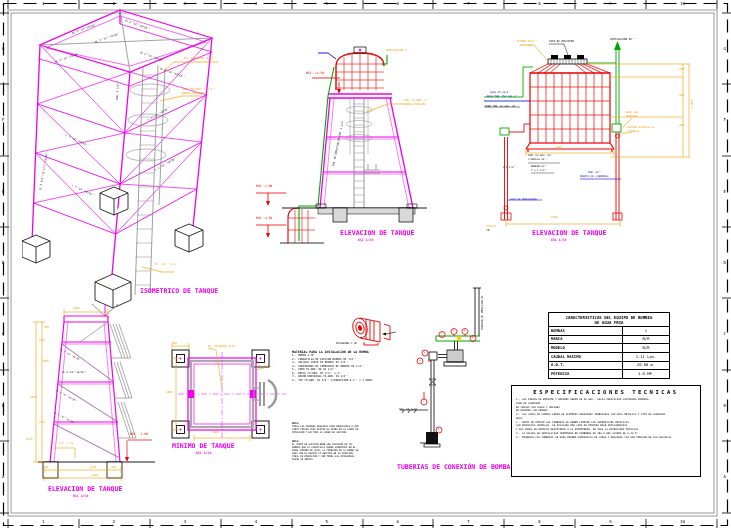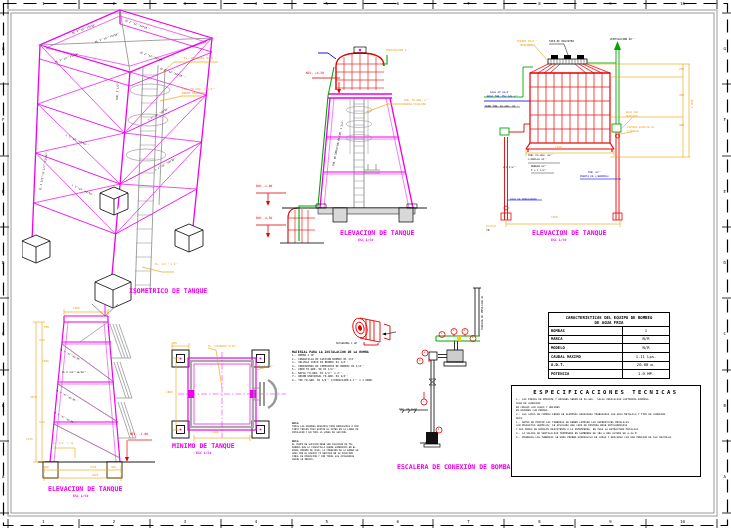--- a/index.html
+++ b/index.html
@@ -345,21 +345,21 @@
     <span class="lbl" style="left: 40px; top: 190px; color: rgb(0, 0, 0); font-size: 2.6px; transform: rotate(-80deg); transform-origin: 0px 0px;">2L 2 1/2''x2 1/2''x3/16''</span>
     <span class="lbl" style="left: 66px; top: 135px; color: rgb(0, 0, 0); font-size: 2.6px; transform: rotate(25deg); transform-origin: 0px 0px;">L 2''x2''x3/16''</span>
     <span class="lbl" style="left: 72px; top: 185px; color: rgb(0, 0, 0); font-size: 2.6px; transform: rotate(25deg); transform-origin: 0px 0px;">L 2''x2''x3/16''</span>
     <span class="lbl" style="left: 148px; top: 120px; color: rgb(0, 0, 0); font-size: 2.6px; transform: rotate(-30deg); transform-origin: 0px 0px;">L 2''x2''x3/16''</span>
     <span class="lbl" style="left: 155px; top: 170px; color: rgb(0, 0, 0); font-size: 2.6px; transform: rotate(-30deg); transform-origin: 0px 0px;">L 2''x2''x3/16''</span>
     <span class="lbl" style="left: 117px; top: 100px; color: rgb(0, 0, 0); font-size: 2.6px; transform: rotate(-88deg); transform-origin: 0px 0px;">TUB. 2 1/2''</span>
     <span class="lbl" style="left: 184px; top: 57px; color: rgb(240, 152, 0); font-size: 2.8px;">PL. CHEQUERA 3/16''</span>
     <span class="lbl" style="left: 182px; top: 88px; color: rgb(240, 152, 0); font-size: 2.8px;">TUB. FO.GDO. 1 1/2''</span>
     <span class="lbl" style="left: 182px; top: 92px; color: rgb(240, 152, 0); font-size: 2.8px;">BARRA ESCALERA</span>
     <span class="lbl" style="left: 155px; top: 264px; color: rgb(240, 152, 0); font-size: 2.6px;">PL. 1/2'' x 6''</span>
-    <span class="lbl" style="left: 129px; top: 288px; color: rgb(238, 0, 238); font-size: 6.5px; font-weight: bold;">ISOMETRICO DE TANQUE</span>
+    <span class="lbl" style="left: 140px; top: 288px; color: rgb(238, 0, 238); font-size: 6.5px; font-weight: bold;">ISOMETRICO DE TANQUE</span>
     <span class="lbl" style="left: 306px; top: 72px; color: rgb(232, 0, 0); font-size: 3px;">NIV. +4.50</span>
     <span class="lbl" style="left: 256px; top: 185px; color: rgb(232, 0, 0); font-size: 3px;">BCH -1.00</span>
     <span class="lbl" style="left: 256px; top: 217px; color: rgb(232, 0, 0); font-size: 3px;">BCH -4.50</span>
     <span class="lbl" style="left: 333px; top: 166px; color: rgb(0, 0, 0); font-size: 2.4px; transform: rotate(-78deg); transform-origin: 0px 0px;">TUB. DE IMPULSION FO.GDO. 1 1/4''</span>
     <span class="lbl" style="left: 404px; top: 100px; color: rgb(240, 152, 0); font-size: 2.6px;">TUB. FO.GDO. 2''</span>
     <span class="lbl" style="left: 404px; top: 104px; color: rgb(240, 152, 0); font-size: 2.6px;">BARRA ESCALERA</span>
     <span class="lbl" style="left: 386px; top: 50px; color: rgb(240, 152, 0); font-size: 2.6px;">VENTILACION 2''</span>
     <span class="lbl" style="left: 340px; top: 230px; color: rgb(238, 0, 238); font-size: 6.5px; font-weight: bold;">ELEVACION DE TANQUE</span>
     <span class="lbl" style="left: 358px; top: 239px; color: rgb(238, 0, 238); font-size: 3.2px; font-weight: bold;">ESC 1/50</span>
     <span class="lbl" style="left: 517px; top: 41px; color: rgb(240, 152, 0); font-size: 2.6px;">PERNOS O1/2''</span>
@@ -411,21 +411,21 @@
     <span class="lbl" style="left: 208px; top: 346px; color: rgb(240, 152, 0); font-size: 2.6px;">PL. CHEQUERA 3/16''</span>
     <span class="lbl" style="left: 256px; top: 366px; color: rgb(240, 152, 0); font-size: 2.6px;">TUB. 1 1/2''</span>
     <span class="lbl" style="left: 166px; top: 391px; color: rgb(240, 152, 0); font-size: 2.8px;">1800</span>
     <span class="lbl" style="left: 212px; top: 431px; color: rgb(240, 152, 0); font-size: 2.8px;">1000</span>
     <span class="lbl" style="left: 172px; top: 443px; color: rgb(238, 0, 238); font-size: 6.5px; font-weight: bold;">MINIMO DE TANQUE</span>
     <span class="lbl" style="left: 196px; top: 452px; color: rgb(238, 0, 238); font-size: 3.2px; font-weight: bold;">ESC 1/50</span>
     <span class="lbl" style="left: 336px; top: 343px; color: rgb(0, 0, 0); font-size: 2.5px;">MOTOBOMBA 1 HP</span>
     <span class="lbl" style="left: 482px; top: 330px; color: rgb(0, 0, 0); font-size: 2.5px; transform: rotate(-90deg); transform-origin: 0px 0px;">TUBERIA DE IMPULSION O1''</span>
     <span class="lbl" style="left: 399px; top: 409px; color: rgb(0, 0, 0); font-size: 2.5px;">NIV. DE AGUA</span>
     <span class="lbl" style="left: 420px; top: 443px; color: rgb(0, 0, 0); font-size: 2.6px;">BOMBA</span>
-    <span class="lbl" style="left: 397px; top: 464px; color: rgb(238, 0, 238); font-size: 6.5px; font-weight: bold;">ESCALERA DE CONEXIÓN DE BOMBA</span>
+    <span class="lbl" style="left: 397px; top: 464px; color: rgb(238, 0, 238); font-size: 6.5px; font-weight: bold;">TUBERIAS DE CONEXIÓN DE BOMBA</span>
     <span class="lbl" style="left: 441px; top: 333px; color: rgb(232, 0, 0); font-size: 2.2px;">1</span>
     <span class="lbl" style="left: 453px; top: 330px; color: rgb(232, 0, 0); font-size: 2.2px;">2</span>
     <span class="lbl" style="left: 464px; top: 330px; color: rgb(232, 0, 0); font-size: 2.2px;">3</span>
     <span class="lbl" style="left: 472px; top: 337px; color: rgb(232, 0, 0); font-size: 2.2px;">4</span>
     <span class="lbl" style="left: 424px; top: 352px; color: rgb(232, 0, 0); font-size: 2.2px;">5</span>
     <span class="lbl" style="left: 419px; top: 360px; color: rgb(232, 0, 0); font-size: 2.2px;">6</span>
     <span class="lbl" style="left: 423px; top: 401px; color: rgb(232, 0, 0); font-size: 2.2px;">7</span>
     <span class="lbl" style="left: 438px; top: 429px; color: rgb(232, 0, 0); font-size: 2.2px;">8</span>
     <span class="lbl" style="left: 41.95px; top: 2px; color: rgb(0, 0, 0); font-size: 4px;">1</span>
     <span class="lbl" style="left: 112.85px; top: 2px; color: rgb(0, 0, 0); font-size: 4px;">2</span>

